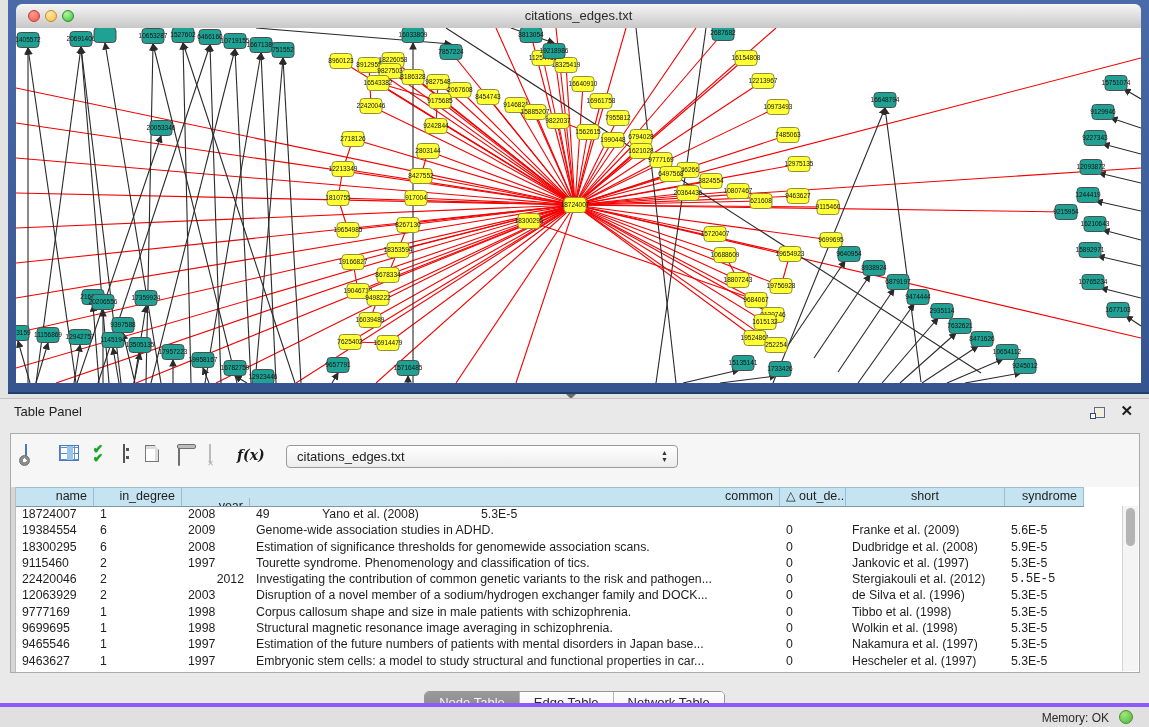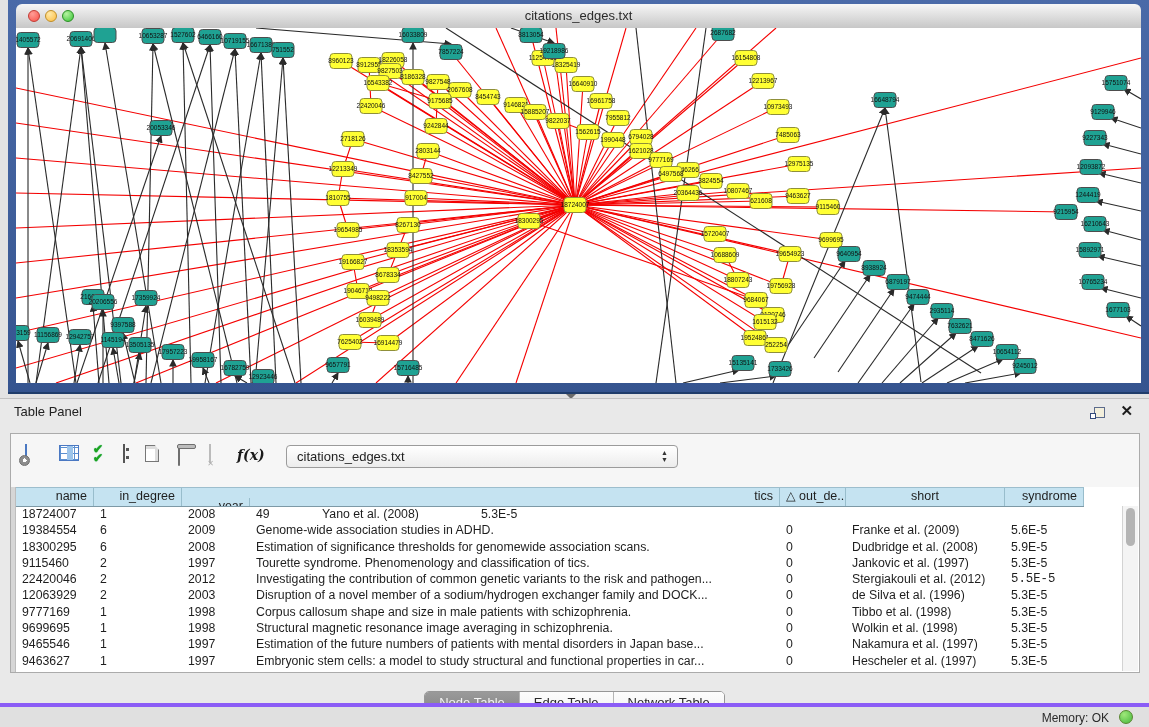--- a/index.html
+++ b/index.html
@@ -801,21 +801,21 @@
           <span class="sel-arrows">▲<br>▼</span>
         </div>
       </div>
 
       <div class="tbl-area">
         <div class="row-header-strip"></div>
         <div class="tbl-head" id="tbl-head">
             <div class="th" style="width: 78px; text-align: right;">name</div>
             <div class="th" style="width: 88px; text-align: right;">in_degree</div>
             <div class="th" style="width: 68px; text-align: right; margin-top: 10px;">year</div>
-            <div class="th" style="width: 530px; text-align: right;">tics</div>
+            <div class="th" style="width: 530px; text-align: right;">common</div>
             <div class="th" style="width: 66px; text-align: left;">△ out_de...</div>
             <div class="th" style="width: 159px; text-align: center;">short</div>
             <div class="th" style="width: 79px; text-align: right;">syndrome</div>
           </div>
         <div class="tbl-body" id="tbl-body">
             <div class="tr">
               <div class="td" style="width: 78px;">18724007</div>
               <div class="td" style="width: 88px;">1</div>
               <div class="td" style="width: 68px;">2008</div>
               <div class="td" style="width: 66px;">49</div>
@@ -845,21 +845,21 @@
               <div class="td" style="width: 88px;">2</div>
               <div class="td" style="width: 68px;">1997</div>
               <div class="td" style="width: 530px;">Tourette syndrome. Phenomenology and classification of tics.</div>
               <div class="td" style="width: 66px;">0</div>
               <div class="td" style="width: 159px;">Jankovic et al. (1997)</div>
               <div class="td" style="width: 79px;">5.3E-5</div>
             </div>
             <div class="tr">
               <div class="td" style="width: 78px;">22420046</div>
               <div class="td" style="width: 88px;">2</div>
-              <div class="td" style="width: 68px;">2012</div>
+              <div class="td" style="width: 68px; text-align: right;">2012</div>
               <div class="td" style="width: 530px;">Investigating the contribution of common genetic variants to the risk and pathogen...</div>
               <div class="td" style="width: 66px;">0</div>
               <div class="td" style="width: 159px;">Stergiakouli et al. (2012)</div>
               <div class="td" style="width: 79px; font-family: Liberation Mono, monospace;">5.5E-5</div>
             </div>
             <div class="tr">
               <div class="td" style="width: 78px;">12063929</div>
               <div class="td" style="width: 88px;">2</div>
               <div class="td" style="width: 68px;">2003</div>
               <div class="td" style="width: 530px;">Disruption of a novel member of a sodium/hydrogen exchanger family and DOCK...</div>

